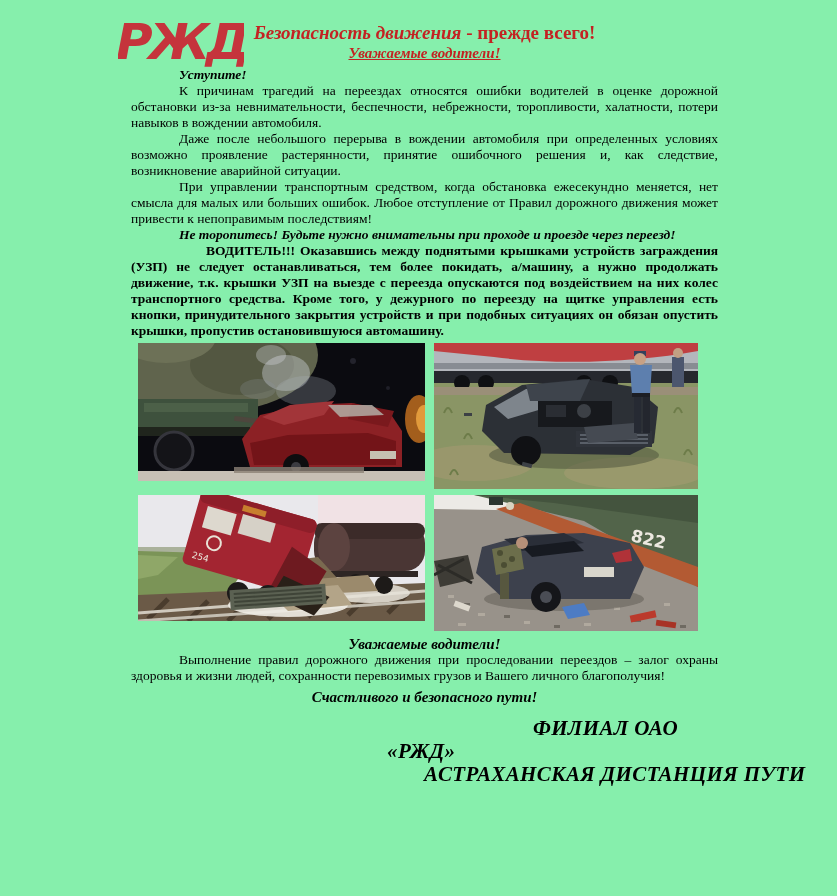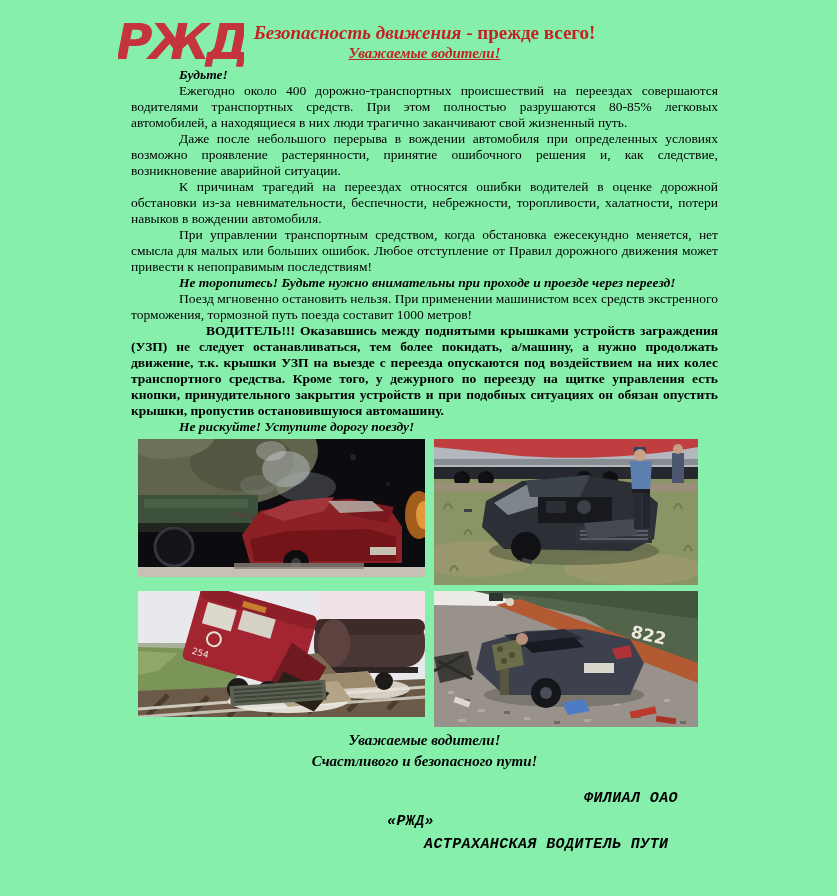--- a/index.html
+++ b/index.html
@@ -22,23 +22,23 @@
   
   .photo-grid {
     margin:4px 0 0 7px; width:560px;
     display:grid; grid-template-columns:287px 264px; column-gap:9px; row-gap:6px;
   }
   .photo-grid figure { margin:0; font-size:0; }
   .ph1 { margin-top:8px; }
   
   .center-head { text-align:center !important; font-weight:bold; font-style:italic; font-size:15px !important; margin-top:5px !important; }
   .org {
-    font-family:Liberation Mono, monospace;
-    font-weight:bold; font-style:italic; font-size:15px; letter-spacing:.4px;
-    margin-top:18px; line-height:23px;
+    font-family:Liberation Serif, serif;
+    font-weight:bold; font-style:italic; font-size:21px; letter-spacing:.4px;
+    margin-top:12px; line-height:23px;
   }
   .org div { white-space:nowrap; }
   .org1 { text-align:right; padding-right:40px; }
   .org2 { padding-left:256px; }
   .org3 { padding-left:293px; }
 </style>
 </head>
 <body>
 
 <div class="page">
@@ -46,29 +46,26 @@
   <svg class="logo" viewBox="0 0 126 58">
     <text x="-2" y="47" font-family="DejaVu Sans, sans-serif" font-weight="bold" font-style="italic" font-size="50" letter-spacing="-4" fill="#c5343c">РЖД</text>
   </svg>
 
   <div class="titleblock">
     <div class="title-line"><span class="it">Безопасность движения</span><span> - прежде всего!</span></div>
     <div class="subtitle">Уважаемые водители!</div>
   </div>
 
   <div class="content">
-    <p class="lead">Будьте!</p>
-    <p class="ind">Ежегодно около 400 дорожно-транспортных происшествий на переездах совершаются водителями транспортных средств. При этом полностью разрушаются 80-85% легковых автомобилей, а находящиеся в них люди трагично заканчивают свой жизненный путь.</p>
+    <p class="lead">Уступите!</p>
+    <p class="ind">К причинам трагедий на переездах относятся ошибки водителей в оценке дорожной обстановки из-за невнимательности, беспечности, небрежности, торопливости, халатности, потери навыков в вождении автомобиля.</p>
     <p class="ind">Даже после небольшого перерыва в вождении автомобиля при определенных условиях возможно проявление растерянности, принятие ошибочного решения и, как следствие, возникновение аварийной ситуации.</p>
-    <p class="ind">К причинам трагедий на переездах относятся ошибки водителей в оценке дорожной обстановки из-за невнимательности, беспечности, небрежности, торопливости, халатности, потери навыков в вождении автомобиля.</p>
     <p class="ind">При управлении транспортным средством, когда обстановка ежесекундно меняется, нет смысла для малых или больших ошибок. Любое отступление от Правил дорожного движения может привести к непоправимым последствиям!</p>
     <p class="lead">Не торопитесь! Будьте нужно внимательны при проходе и проезде через переезд!</p>
-    <p class="ind">Поезд мгновенно остановить нельзя. При применении машинистом всех средств экстренного торможения, тормозной путь поезда составит 1000 метров!</p>
     <p class="bold-par">ВОДИТЕЛЬ!!! Оказавшись между поднятыми крышками устройств заграждения (УЗП) не следует останавливаться, тем более покидать, а/машину, а нужно продолжать движение, т.к. крышки УЗП на выезде с переезда опускаются под воздействием на них колес транспортного средства. Кроме того, у дежурного по переезду на щитке управления есть кнопки, принудительного закрытия устройств и при подобных ситуациях он обязан опустить крышки, пропустив остановившуюся автомашину.</p>
-    <p class="lead">Не рискуйте! Уступите дорогу поезду!</p>
 
     <div class="photo-grid">
 
       <figure class="ph1">
         <svg width="287" height="138" viewBox="0 0 287 138" preserveAspectRatio="none">
           <rect width="287" height="138" fill="#0b0b10"></rect>
           <circle cx="215" cy="18" r="3" fill="#23232c"></circle>
             <circle cx="250" cy="45" r="2" fill="#1f1f28"></circle>
             <circle cx="192" cy="72" r="2" fill="#1d1d25"></circle>
           <ellipse cx="68" cy="12" rx="112" ry="58" fill="#60644d"></ellipse>
@@ -224,21 +221,22 @@
           <path d="M4,70 38,88 M0,80 30,64" stroke="#2c2b27" stroke-width="3"></path>
           <polygon points="128,112 150,108 156,120 134,124" fill="#4d7cc4"></polygon>
           <rect x="196" y="118" width="26" height="7" fill="#bb3a2c" transform="rotate(-12 209 121)"></rect>
           <rect x="222" y="126" width="20" height="6" fill="#a83326" transform="rotate(8 232 129)"></rect>
           <rect x="20" y="108" width="16" height="6" fill="#ddd8cd" transform="rotate(20 28 111)"></rect>
         </svg>
       </figure>
     </div>
 
     <p class="center-head">Уважаемые водители!</p>
+    <p class="ind">Выполнение правил дорожного движения при проследовании переездов – залог охраны здоровья и жизни людей, сохранности перевозимых грузов и Вашего личного благополучия!</p>
     <p class="center-head">Счастливого и безопасного пути!</p>
 
     <div class="org">
       <div class="org1">ФИЛИАЛ ОАО</div>
       <div class="org2">«РЖД»</div>
-      <div class="org3">АСТРАХАНСКАЯ ВОДИТЕЛЬ ПУТИ</div>
+      <div class="org3">АСТРАХАНСКАЯ ДИСТАНЦИЯ ПУТИ</div>
     </div>
   </div>
 </div>
 
 </body></html>

